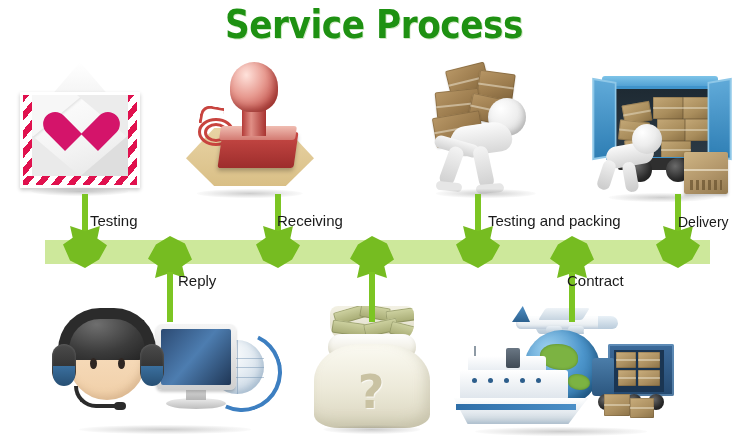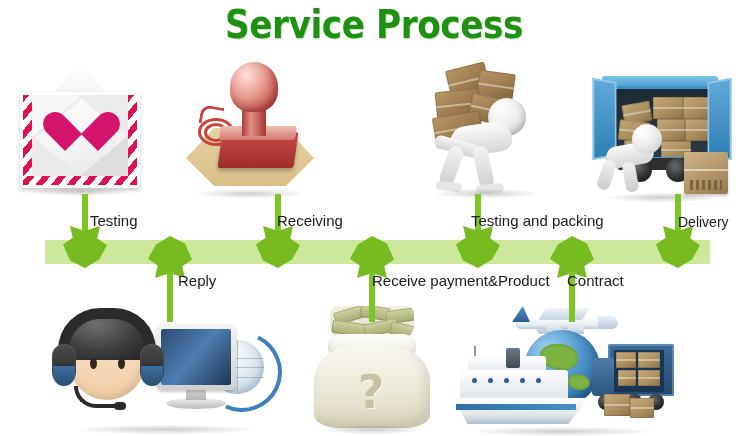--- a/index.html
+++ b/index.html
@@ -758,18 +758,17 @@
   </div>
 
   <div class="arrow down" style="left:656px; top:194px; height:74px;">
     <div class="stem" style="top:0; height:40px;"></div>
     <div class="head" style="top:32px;"></div>
   </div>
 
   <div class="step-label" style="left:90px; top:212px;">Testing</div>
   <div class="step-label" style="left:178px; top:272px;">Reply</div>
   <div class="step-label" style="left:277px; top:212px;">Receiving</div>
-  <div class="step-label" style="left:372px; top:272px;">Receive payment&amp;Product</div>
-  <div class="step-label" style="left:471px; top:212px;">Testing and packing</div>
+  <div class="step-label" style="left:488px; top:212px;">Testing and packing</div>
   <div class="step-label" style="left:567px; top:272px;">Contract</div>
   <div class="step-label" style="left:678px; top:214px; font-size:14px;">Delivery</div>
 
 </div>
 
 </body></html>

